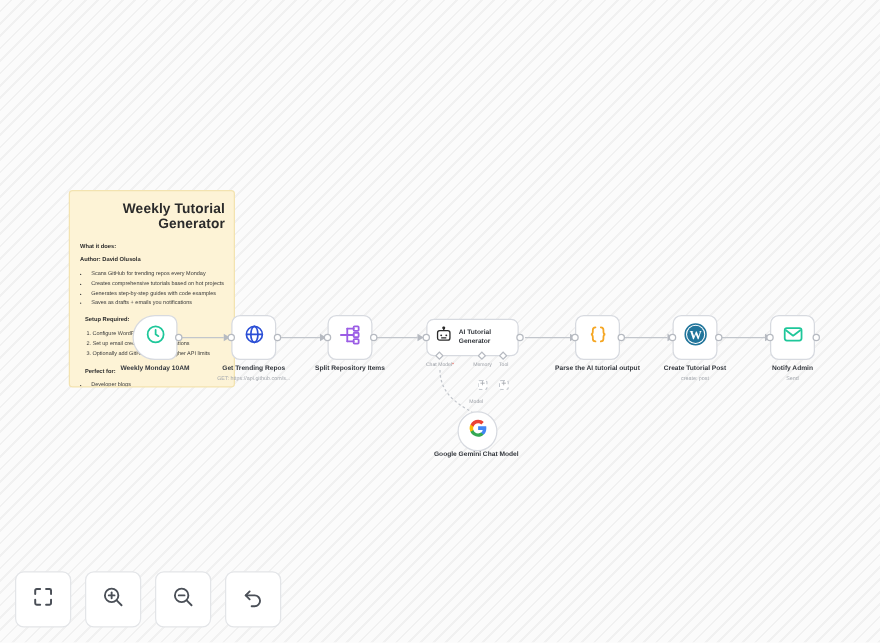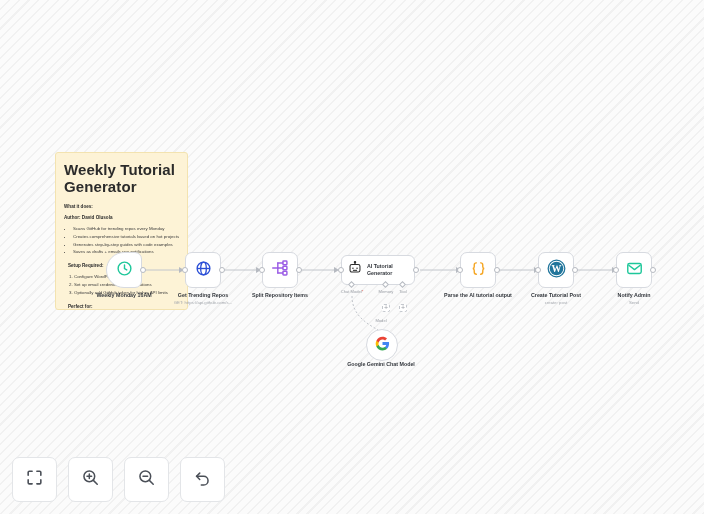--- a/index.html
+++ b/index.html
@@ -35,25 +35,26 @@
     background: #fdf3d6;
     border: 1px solid #f3e3b0;
     border-radius: 3px;
     box-sizing: border-box;
     padding: 8px 7px 6px 8px;
     color: #3a3a3a;
     overflow: hidden;
     z-index: 1;
   }
   #sticky .note-title {
-    font-size: 15px;
+    font-size: 11px;
     font-weight: 700;
     color: #2b2b2b;
     margin: 0 0 9px 0;
     letter-spacing: .1px;
+    text-align: right;
   }
   #sticky .note-h {
     font-size: 4.6px;
     font-weight: 700;
     margin: 0 0 6px 0;
     color: #2b2b2b;
   }
   #sticky .note-h.spaced { margin-top: 7px; }
   #sticky ul, #sticky ol {
     margin: 0 0 4px 0;

